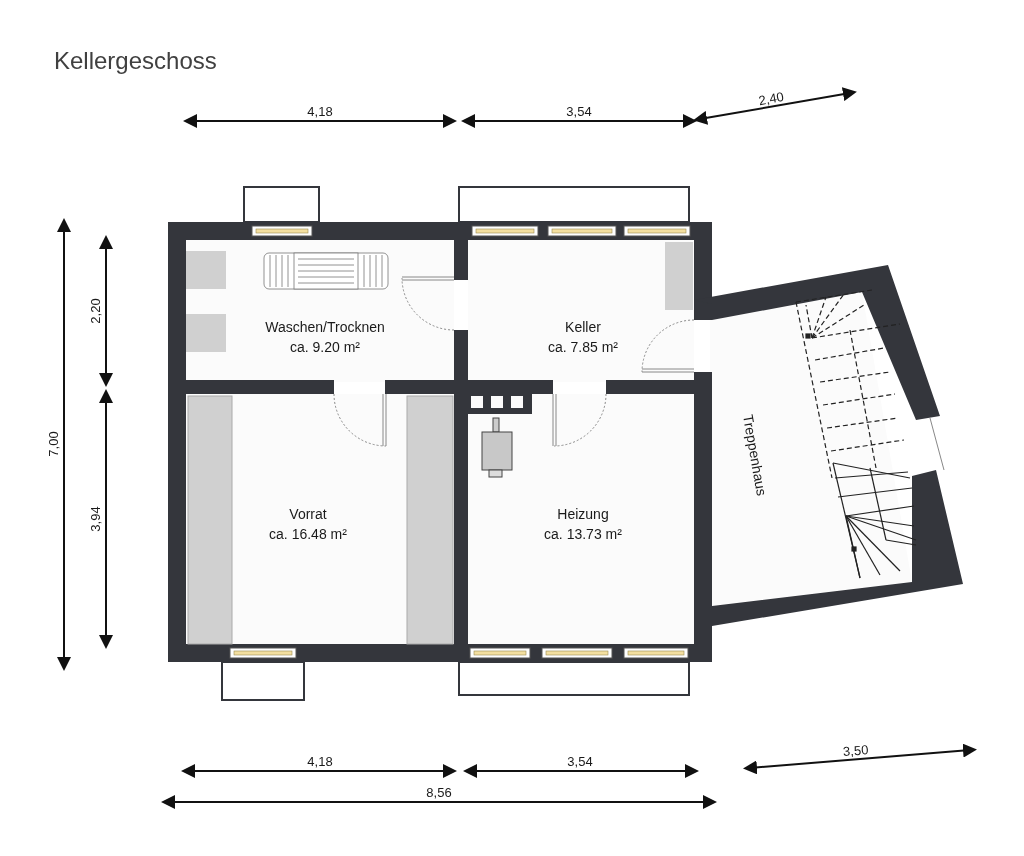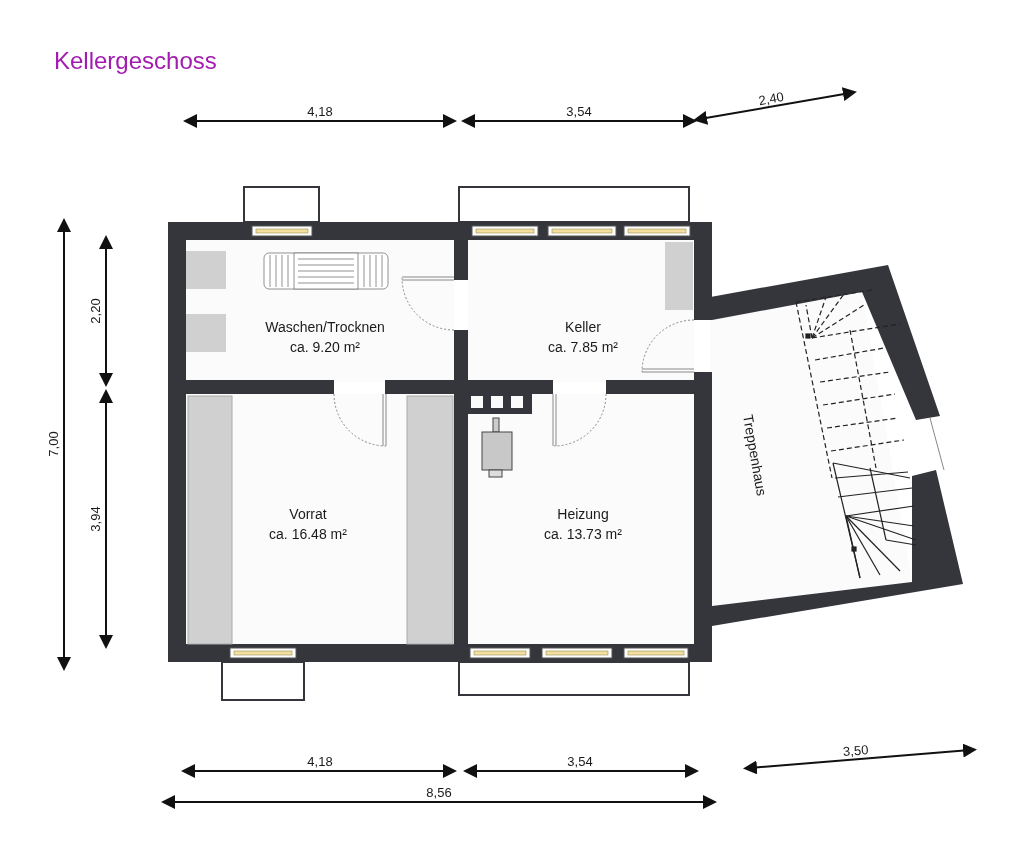--- a/index.html
+++ b/index.html
@@ -1,18 +1,18 @@
 <!DOCTYPE html>
 <html><head>
 <meta charset="utf-8">
 <style>
   html, body { margin: 0; padding: 0; background: #ffffff; }
   body { width: 1024px; height: 856px; position: relative; overflow: hidden;
          font-family: "Liberation Sans", sans-serif; color: #1a1a1a; }
-  .title { position: absolute; left: 54px; top: 47px; font-size: 24px; color: #a21caf; }
+  .title { position: absolute; left: 54px; top: 47px; font-size: 24px; color: #404040; }
   svg.plan { position: absolute; left: 0; top: 0; }
   .dimtxt { font-family: "Liberation Sans", sans-serif; font-size: 13px; fill: #1a1a1a; }
   .roomname { font-family: "Liberation Sans", sans-serif; font-size: 14px; fill: #1a1a1a; }
 </style>
 </head>
 <body>
 
 <div class="title">Kellergeschoss</div>
 
 <svg class="plan" width="1024" height="856" viewBox="0 0 1024 856">

